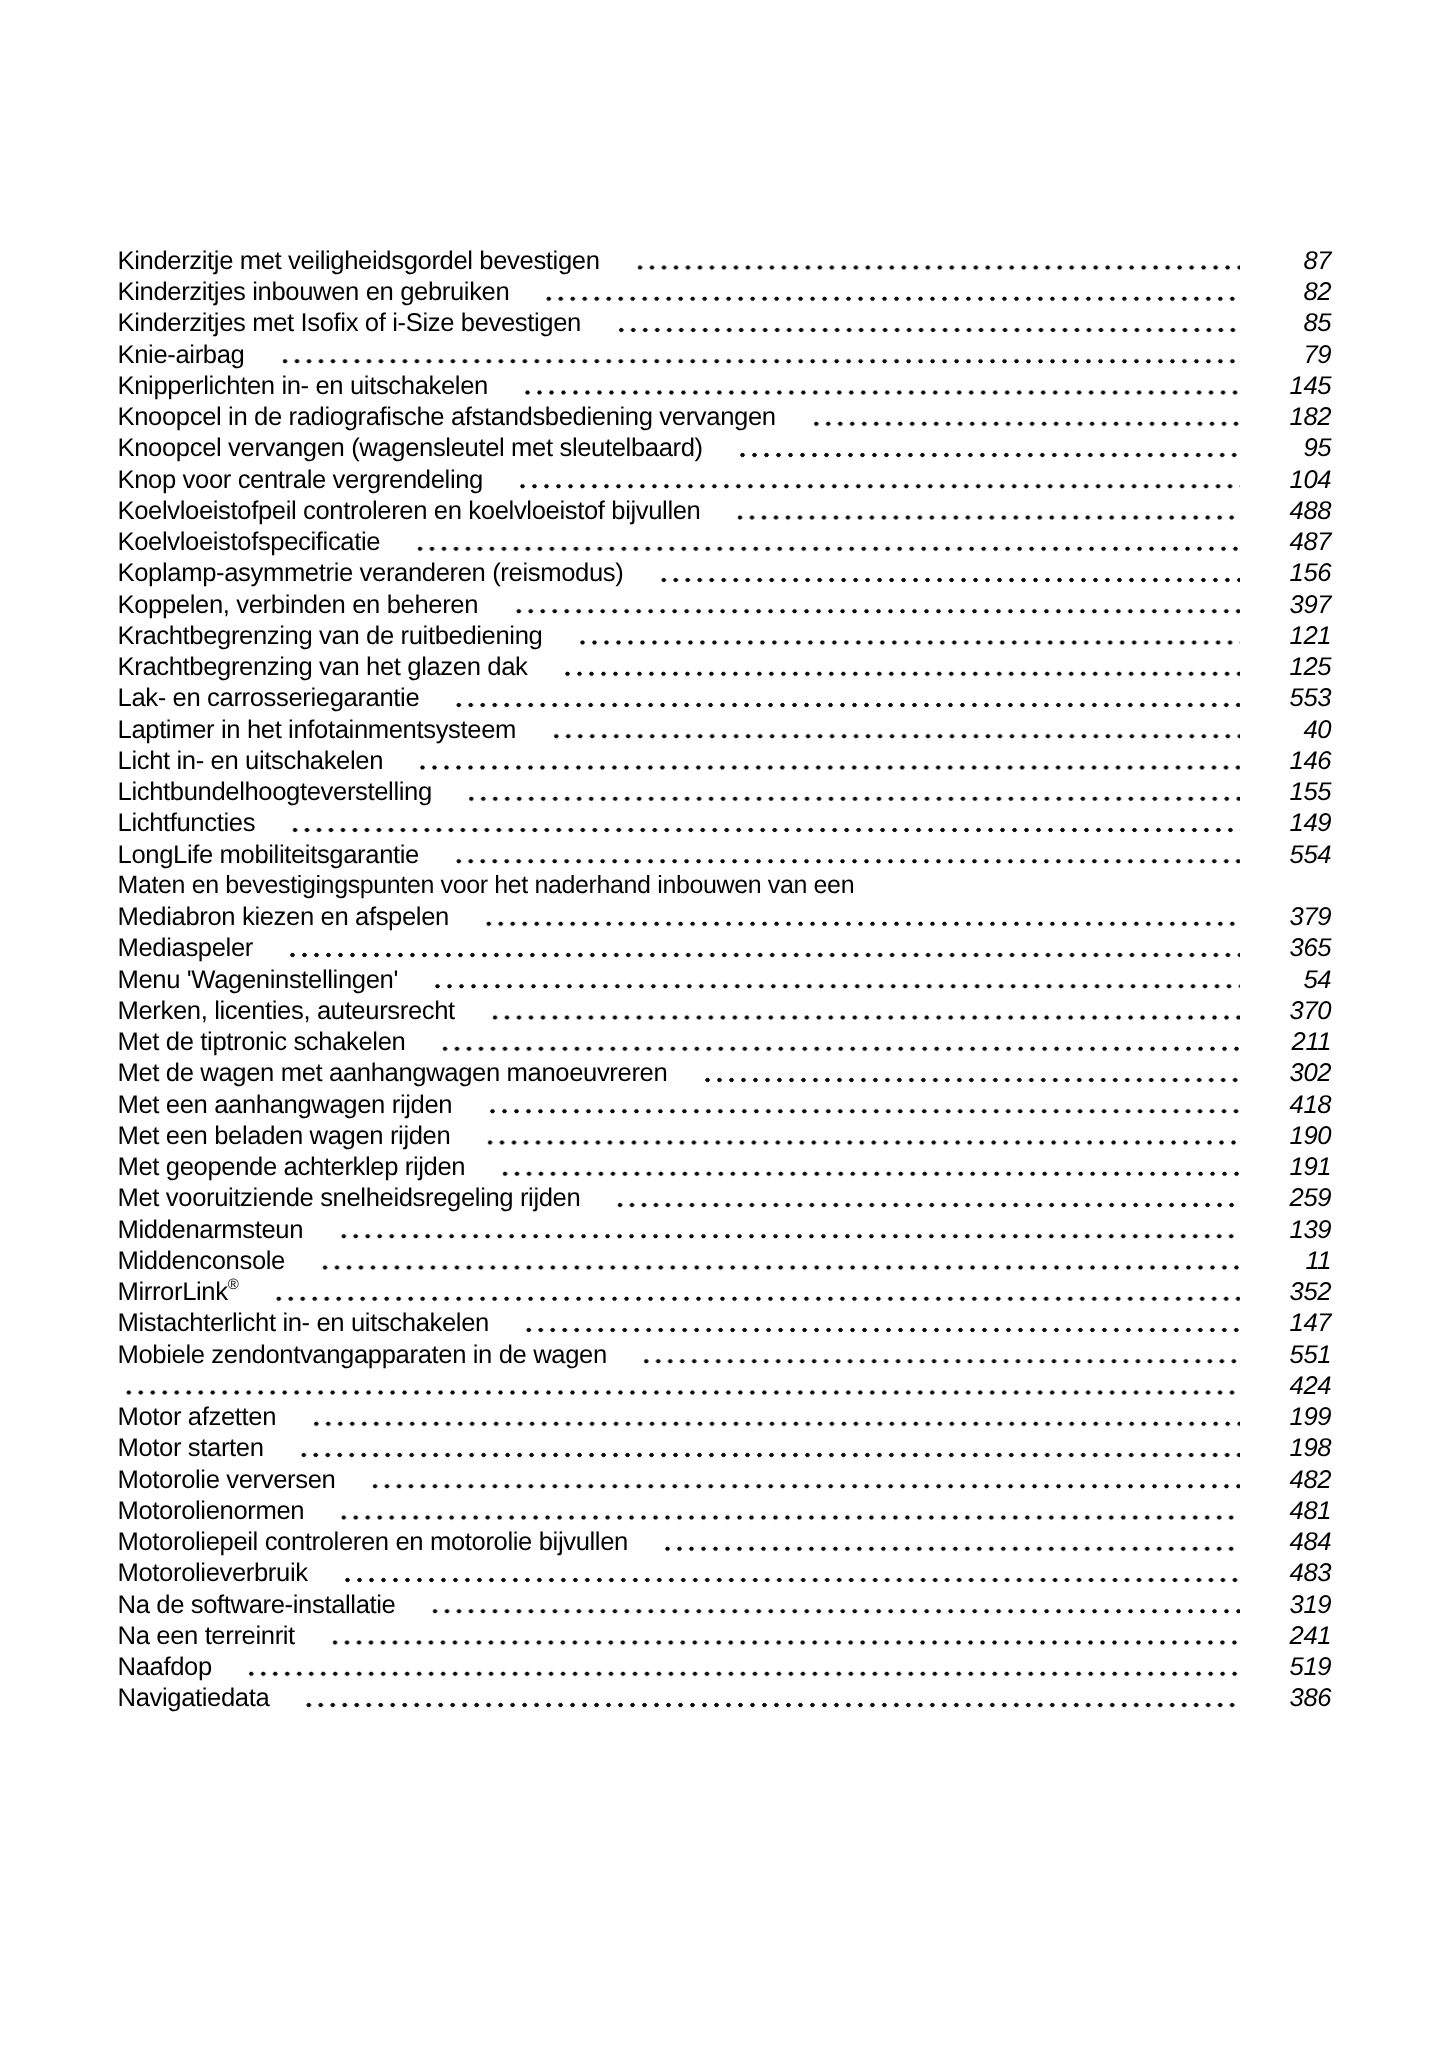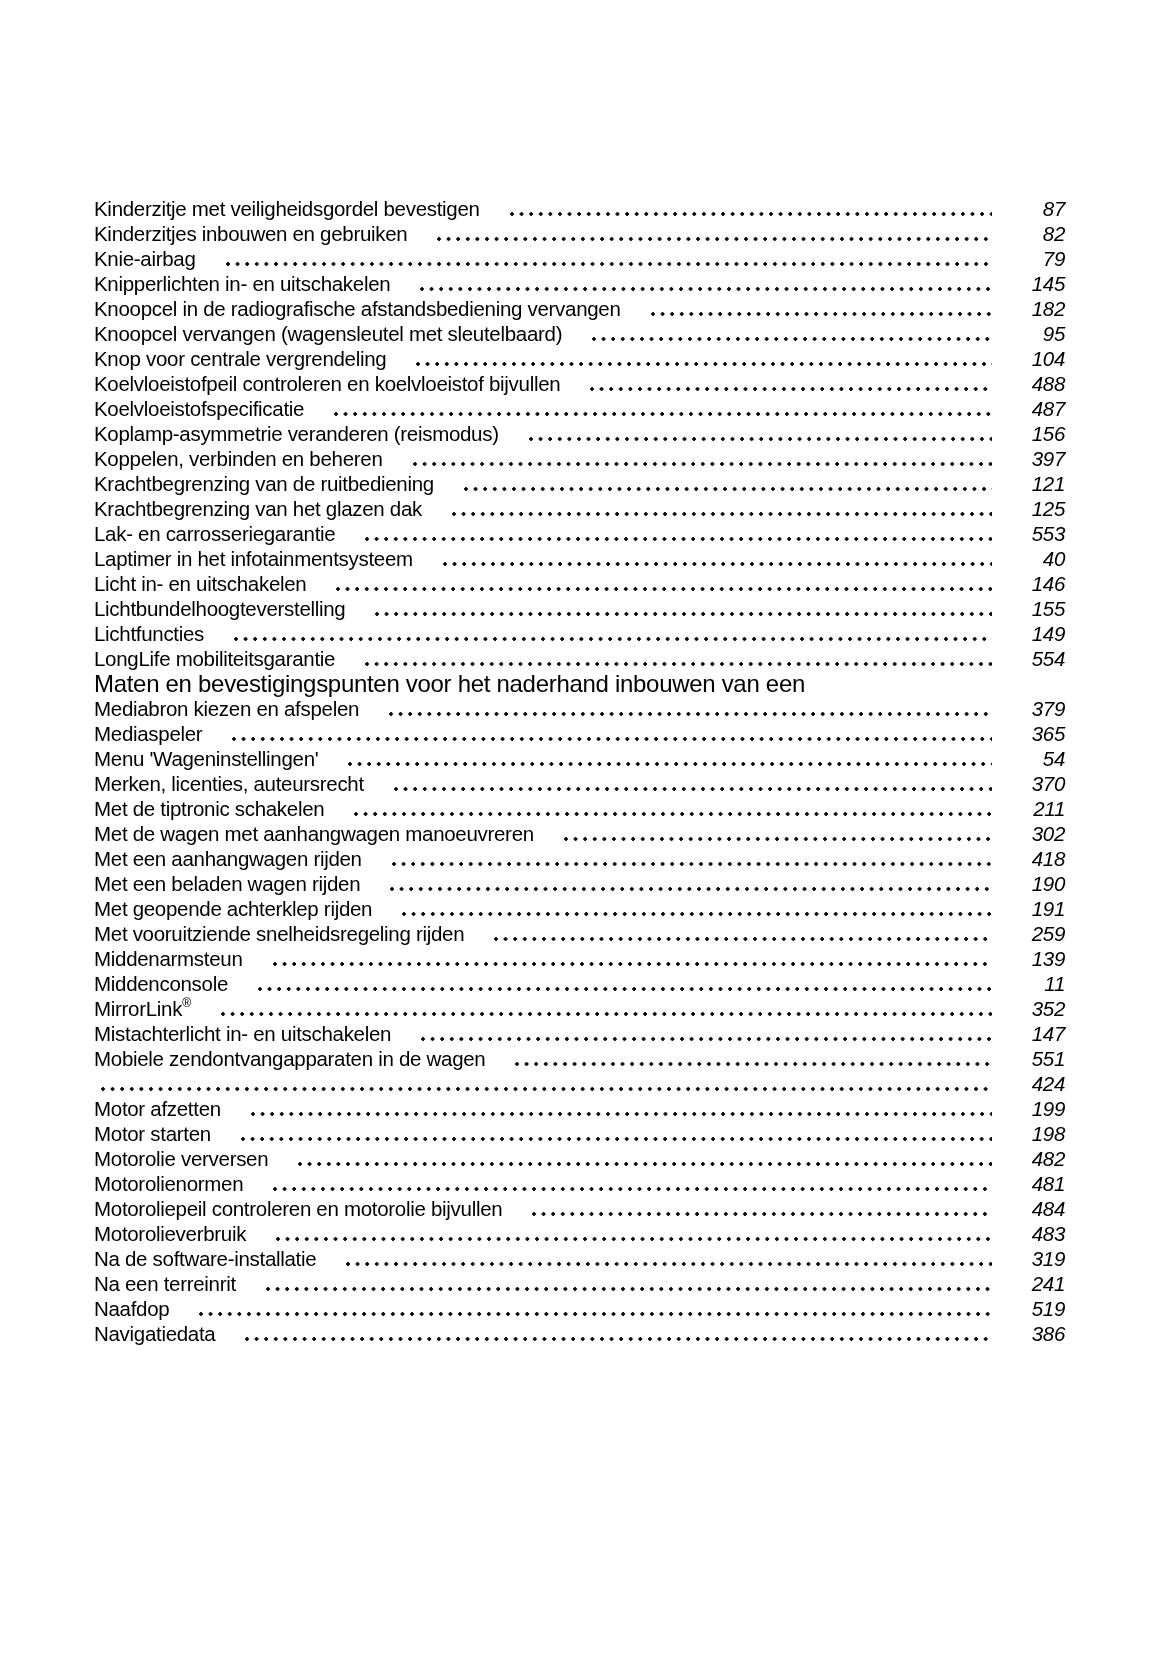--- a/index.html
+++ b/index.html
@@ -23,21 +23,21 @@
   }
   .toc-row {
     display: flex;
     height: 25px;
     white-space: nowrap;
     gap: 23px;
   }
   .toc-line-plain {
     height: 25px;
     line-height: 25px;
-    font-size: 24px;
+    font-size: 20px;
     letter-spacing: -0.3px;
     white-space: nowrap;
   }
   .title {
     flex: 0 0 auto;
     line-height: 25px;
     font-size: 20.5px;
     letter-spacing: -0.3px;
   }
   .title sup {
@@ -75,20 +75,25 @@
     <span class="leader"></span>
     <span class="pagenum">87</span>
   </div>
 
   <div class="toc-row">
     <span class="title">Kinderzitjes inbouwen en gebruiken</span>
     <span class="leader"></span>
     <span class="pagenum">82</span>
   </div>
 
+  <div class="toc-row">
+    <span class="title">Kinderzitjes met Isofix of i-Size bevestigen</span>
+    <span class="leader"></span>
+    <span class="pagenum">85</span>
+  </div>
 
   <div class="toc-row">
     <span class="title">Knie-airbag</span>
     <span class="leader"></span>
     <span class="pagenum">79</span>
   </div>
 
   <div class="toc-row">
     <span class="title">Knipperlichten in- en uitschakelen</span>
     <span class="leader"></span>

